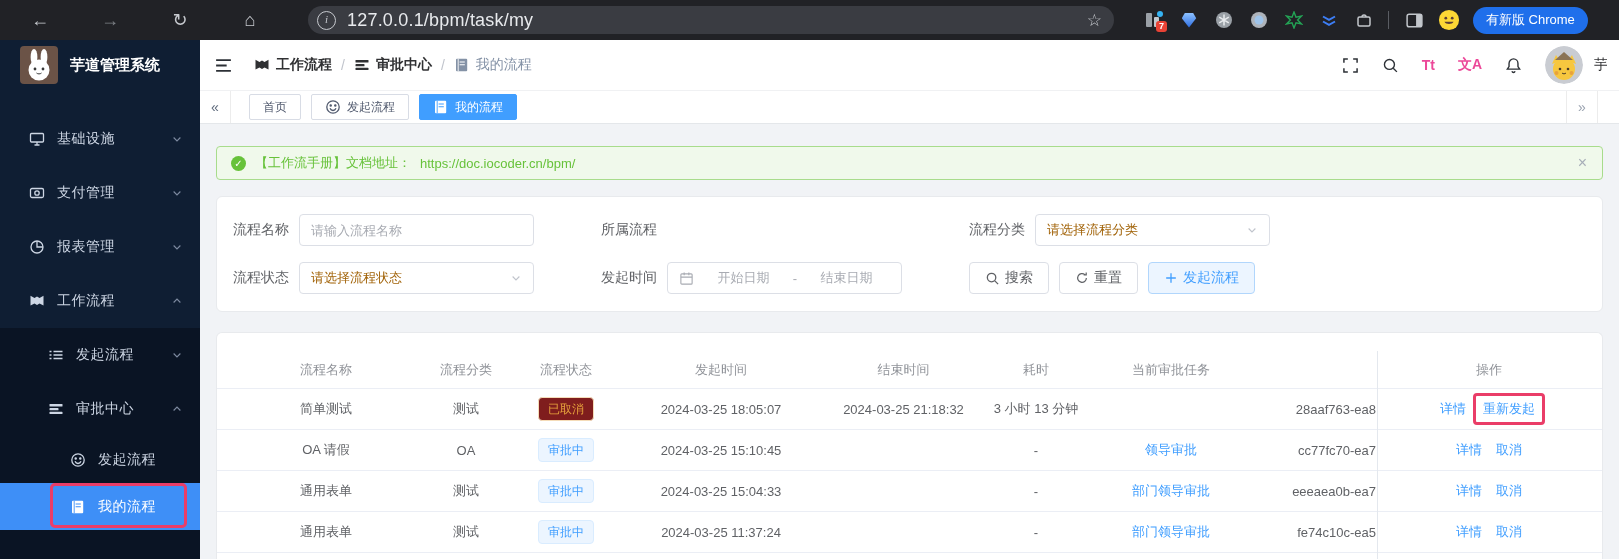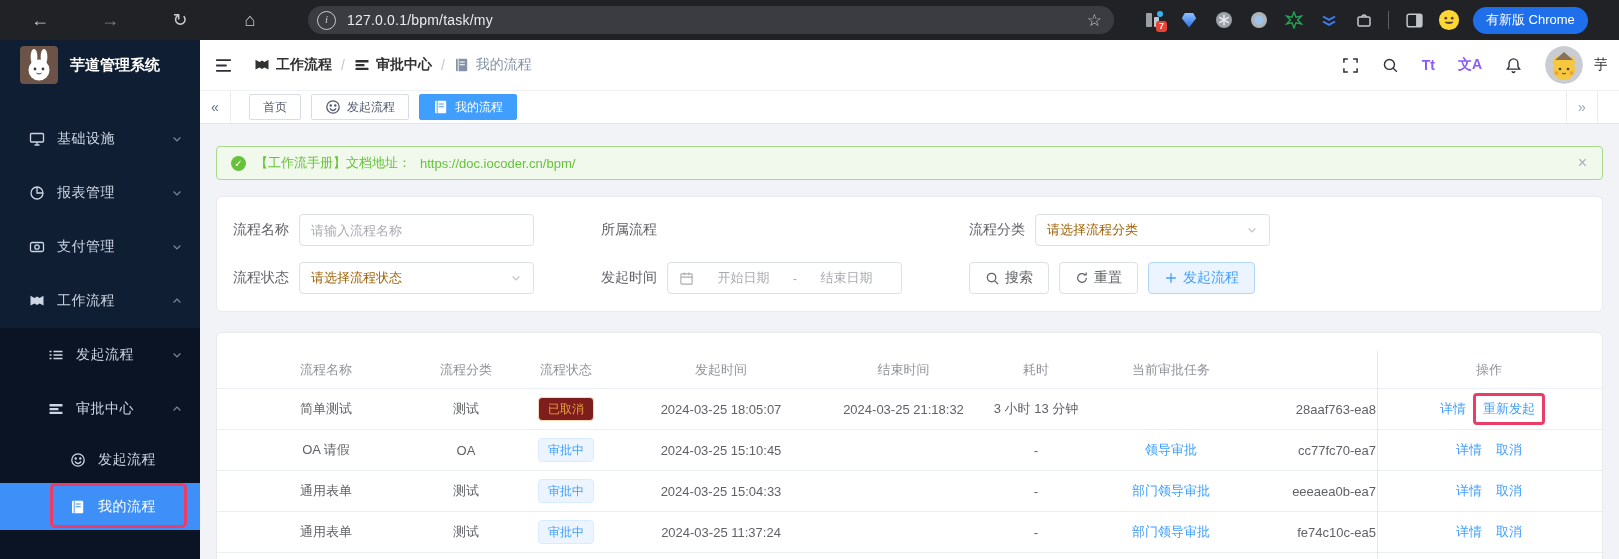--- a/index.html
+++ b/index.html
@@ -7,21 +7,21 @@
     width:1619px;height:559px;overflow:hidden;position:relative;
     font-family:"Liberation Sans","DejaVu Sans",sans-serif;
     background:#f1f3f6;-webkit-font-smoothing:antialiased;
   }
   
   .browser-bar{height:40px;background:#212226;display:flex;align-items:center;padding-left:28px;box-sizing:border-box;color:#dfe1e5;}
   .nav-btn{width:24px;height:24px;margin-right:46px;font-size:18px;color:#c6c9ce;display:flex;align-items:center;justify-content:center;cursor:pointer;flex-shrink:0;}
   .nav-btn.dim{color:#7d8186;}
   .url-pill{height:28px;width:806px;background:#3a3c42;border-radius:14px;display:flex;align-items:center;padding:0 12px 0 9px;box-sizing:border-box;flex-shrink:0;}
   .url-info{width:17px;height:17px;border:1.4px solid #c6c9ce;border-radius:50%;font-size:11px;line-height:15px;text-align:center;color:#c6c9ce;margin-right:11px;font-family:"Liberation Serif",serif;font-style:italic;flex-shrink:0;}
-  .url-text{font-size:14px;color:#e8eaed;flex:1;letter-spacing:.2px;}
+  .url-text{font-size:18px;color:#e8eaed;flex:1;letter-spacing:.2px;}
   .url-star{font-size:17px;color:#c6c9ce;cursor:pointer;}
   .ext-area{display:flex;align-items:center;gap:15px;margin-left:30px;}
   .ext-ico{display:inline-flex;align-items:center;justify-content:center;width:20px;height:20px;cursor:pointer;}
   .ext-divider{width:1px;height:18px;background:#5a5d63;margin:0 14px;}
   .tail-ico{display:inline-flex;align-items:center;justify-content:center;width:22px;height:22px;margin-right:13px;cursor:pointer;}
   .update-btn{height:27px;background:#1f6feb;border:none;border-radius:14px;color:#fff;font-size:13px;padding:0 13px;font-family:inherit;cursor:pointer;white-space:nowrap;}
   .eg7{position:relative;width:18px;height:18px;display:inline-block;}
   .eg7a{position:absolute;left:1px;top:2px;width:6px;height:14px;background:#9aa0a6;border-radius:1px;}
   .eg7b{position:absolute;left:9px;top:6px;width:5px;height:10px;background:#c3c7cc;border-radius:1px;}
   .eg7dot{position:absolute;right:0;top:0;width:6px;height:6px;border-radius:50%;background:#35b3f3;}
@@ -50,21 +50,21 @@
   
   .topbar{height:50px;background:#fff;display:flex;align-items:center;padding:0 12px 0 14px;flex-shrink:0;overflow:hidden;}
   .hamburger{display:inline-flex;color:#2c3036;cursor:pointer;}
   .breadcrumb{display:flex;align-items:center;margin-left:21px;font-size:14px;color:#303133;font-weight:bold;}
   .crumb{display:inline-flex;align-items:center;--line:#fff;}
   .crumb .icon{margin-right:6px;display:inline-flex;}
   .crumb-sep{margin:0 9px;color:#c0c4cc;font-weight:normal;}
   .crumb.last{color:#8492a6;font-weight:normal;}
   .topbar-right{margin-left:auto;display:flex;align-items:center;gap:23px;color:#2c3036;}
   .tb-icon{display:inline-flex;align-items:center;justify-content:center;cursor:pointer;}
-  .txt-ico{font-size:14px;font-weight:bold;color:#8b5cf6;}
+  .txt-ico{font-size:14px;font-weight:bold;color:#ec4899;}
   .avatar{width:38px;height:38px;border-radius:50%;overflow:hidden;display:flex;flex-shrink:0;cursor:pointer;}
   .username{font-size:14px;color:#303133;width:13px;overflow:hidden;white-space:nowrap;flex-shrink:0;margin-left:-12px;}
   
   .tabbar{height:32px;background:#fff;border-top:1px solid #f0f1f3;border-bottom:1px solid #e4e7ea;display:flex;align-items:center;flex-shrink:0;}
   .tab-arrow{width:30px;height:32px;display:flex;align-items:center;justify-content:center;color:#5f6b7d;border-right:1px solid #ececec;font-size:14px;cursor:pointer;flex-shrink:0;}
   .tab-arrow.right{margin-left:auto;border-left:1px solid #ececec;margin-right:21px;color:#9aa3b0;}
   .tabs-wrap{display:flex;align-items:center;padding-left:8px;}
   .tab{height:26px;box-sizing:border-box;border:1px solid #d8dce5;background:#fff;color:#515a6e;font-size:12px;display:inline-flex;align-items:center;padding:0 13px;margin-left:10px;gap:6px;cursor:pointer;--line:#fff;border-radius:2px;}
   .tab .icon{display:inline-flex;}
   .tab.active{background:#409eff;border-color:#409eff;color:#fff;--line:#409eff;}
@@ -207,39 +207,39 @@
           <span class="lbl">基础设施</span>
           <span class="chev">
             <svg width="12" height="12" viewBox="0 0 16 16" fill="none" stroke="currentColor" stroke-width="1.5">
               <path d="M3.5 6l4.5 4.5L12.5 6"></path>
             </svg>
           </span>
         </div>
         <div class="side-item lvl-1">
           <span class="icon">
             <svg width="16" height="16" viewBox="0 0 16 16" fill="none" stroke="currentColor" stroke-width="1.3">
-              <circle cx="8" cy="8" r="6"></circle>
-              <path d="M8 2v6h6"></path>
-            </svg>
-          </span>
-          <span class="lbl">报表管理</span>
+              <rect x="1.5" y="3.5" width="13" height="9" rx="1.5"></rect>
+              <circle cx="8" cy="8" r="2.2"></circle>
+            </svg>
+          </span>
+          <span class="lbl">支付管理</span>
           <span class="chev">
             <svg width="12" height="12" viewBox="0 0 16 16" fill="none" stroke="currentColor" stroke-width="1.5">
               <path d="M3.5 6l4.5 4.5L12.5 6"></path>
             </svg>
           </span>
         </div>
         <div class="side-item lvl-1">
           <span class="icon">
             <svg width="16" height="16" viewBox="0 0 16 16" fill="none" stroke="currentColor" stroke-width="1.3">
-              <rect x="1.5" y="3.5" width="13" height="9" rx="1.5"></rect>
-              <circle cx="8" cy="8" r="2.2"></circle>
-            </svg>
-          </span>
-          <span class="lbl">支付管理</span>
+              <circle cx="8" cy="8" r="6"></circle>
+              <path d="M8 2v6h6"></path>
+            </svg>
+          </span>
+          <span class="lbl">报表管理</span>
           <span class="chev">
             <svg width="12" height="12" viewBox="0 0 16 16" fill="none" stroke="currentColor" stroke-width="1.5">
               <path d="M3.5 6l4.5 4.5L12.5 6"></path>
             </svg>
           </span>
         </div>
         <div class="side-item lvl-1">
           <span class="icon">
             <svg width="16" height="16" viewBox="0 0 16 16" fill="currentColor">
               <path d="M1.5 2.8l4 2.2L8 3.4l2.5 1.6 4-2.2v9.6l-4-2L8 12l-2.5-1.6-4 2.2z"></path>

